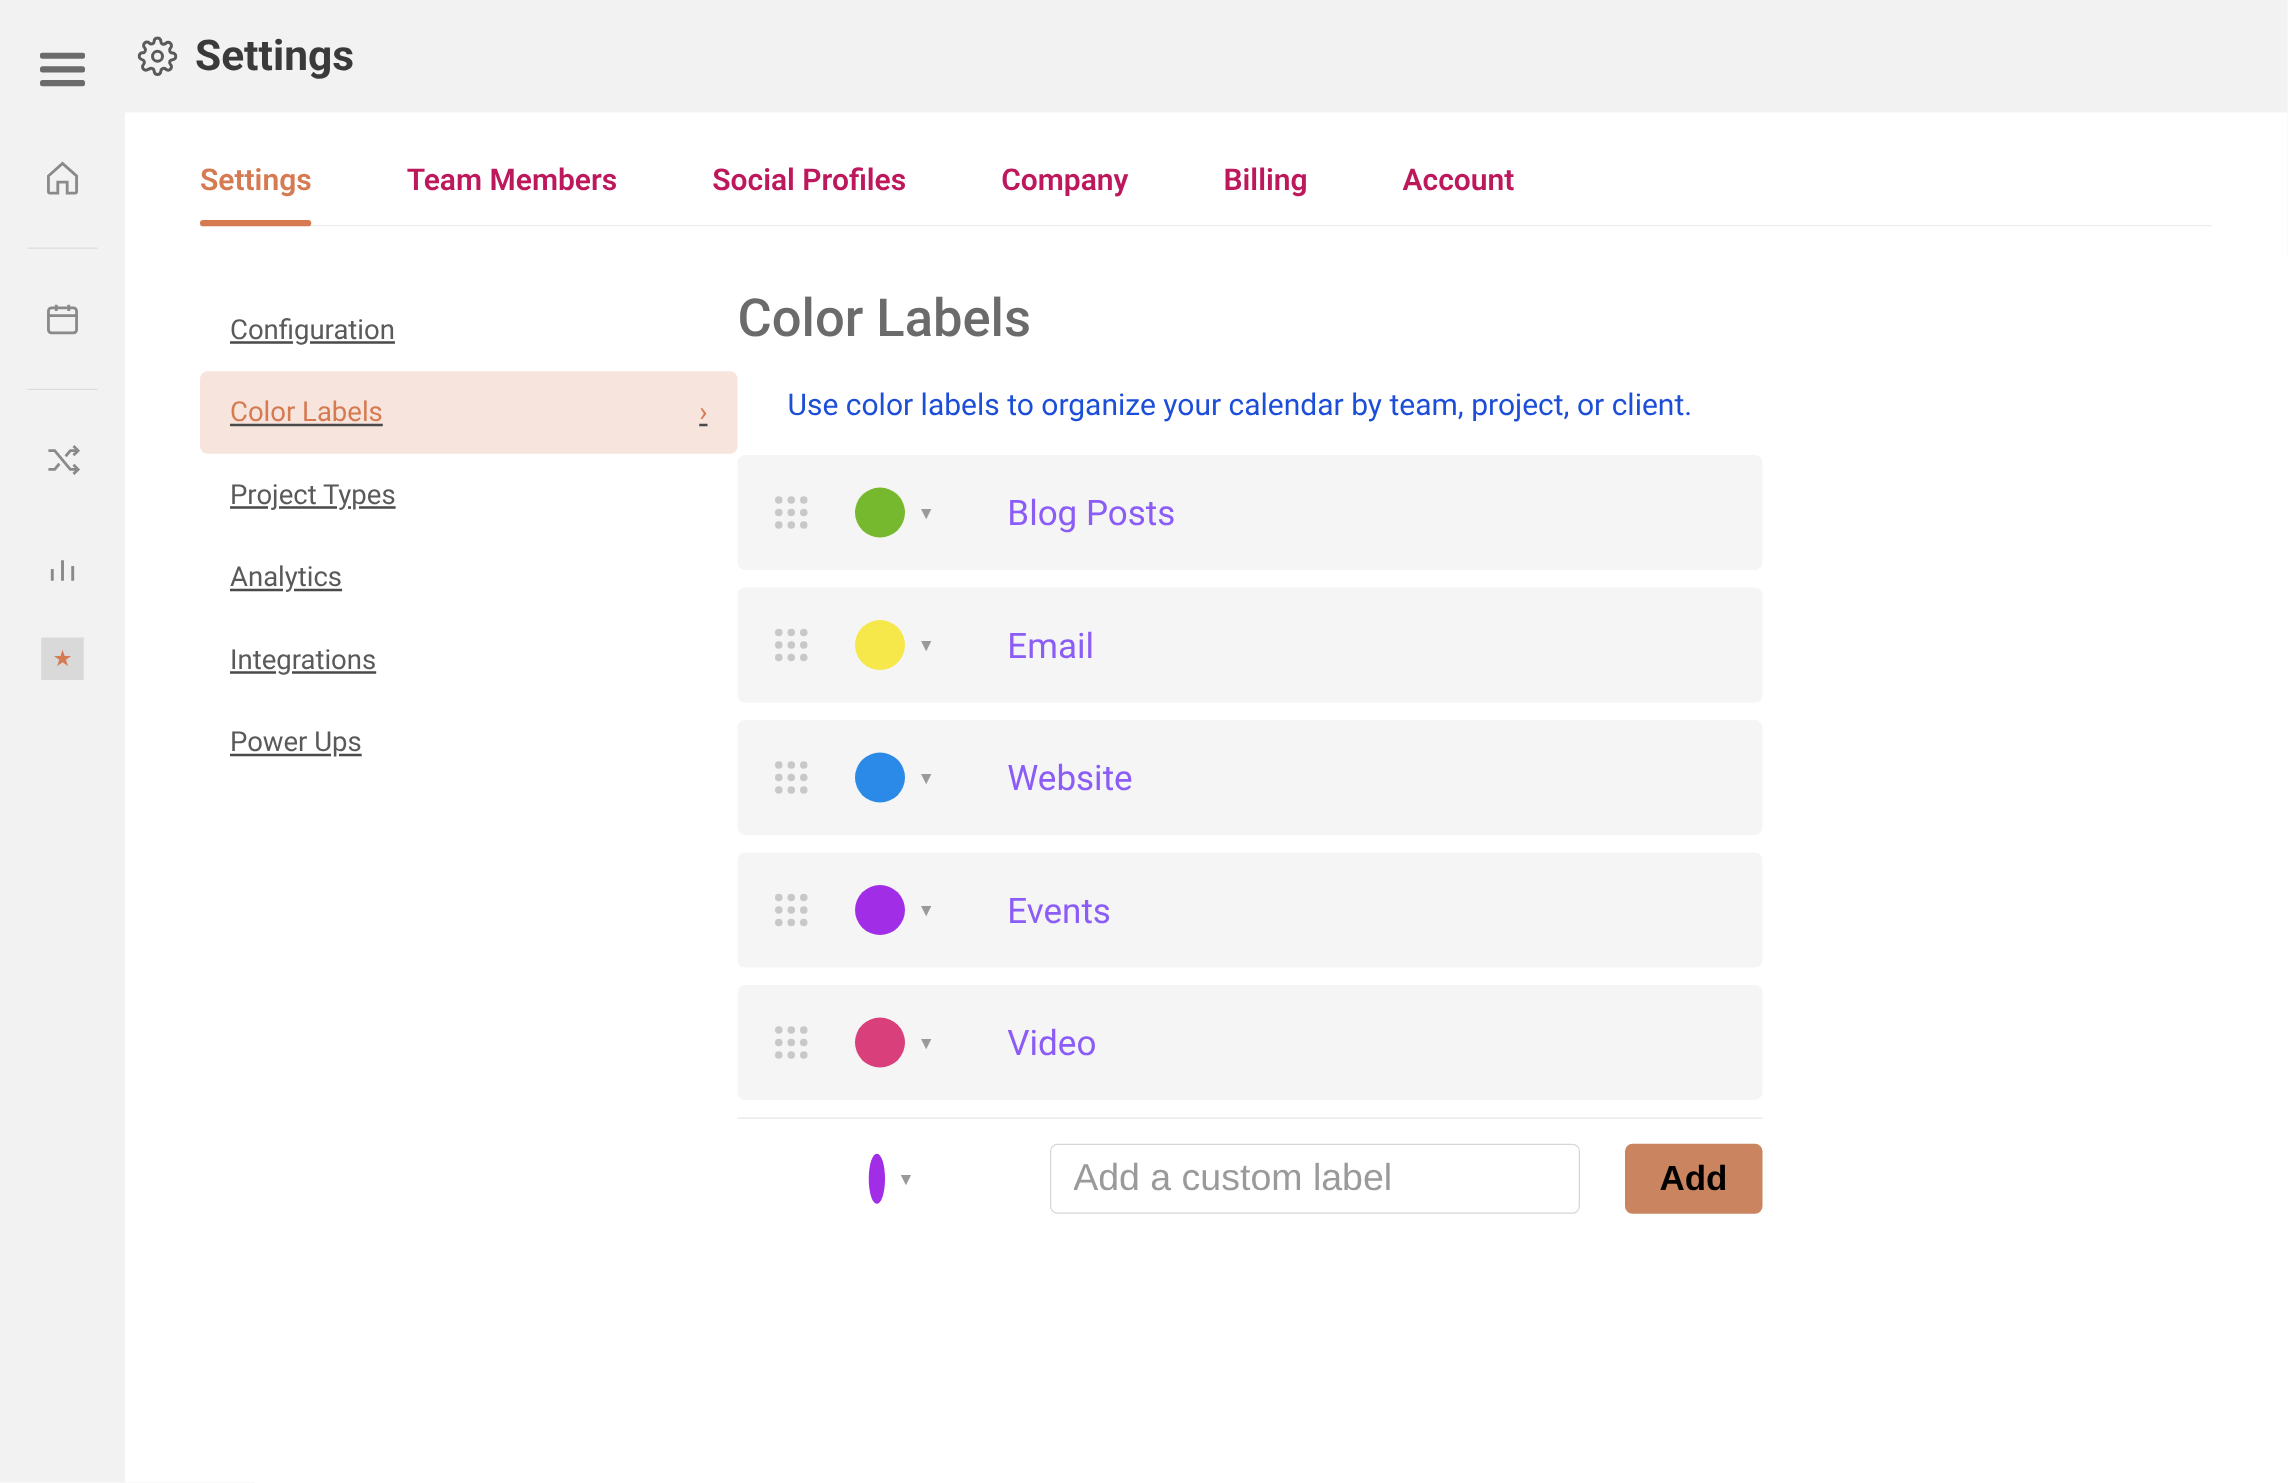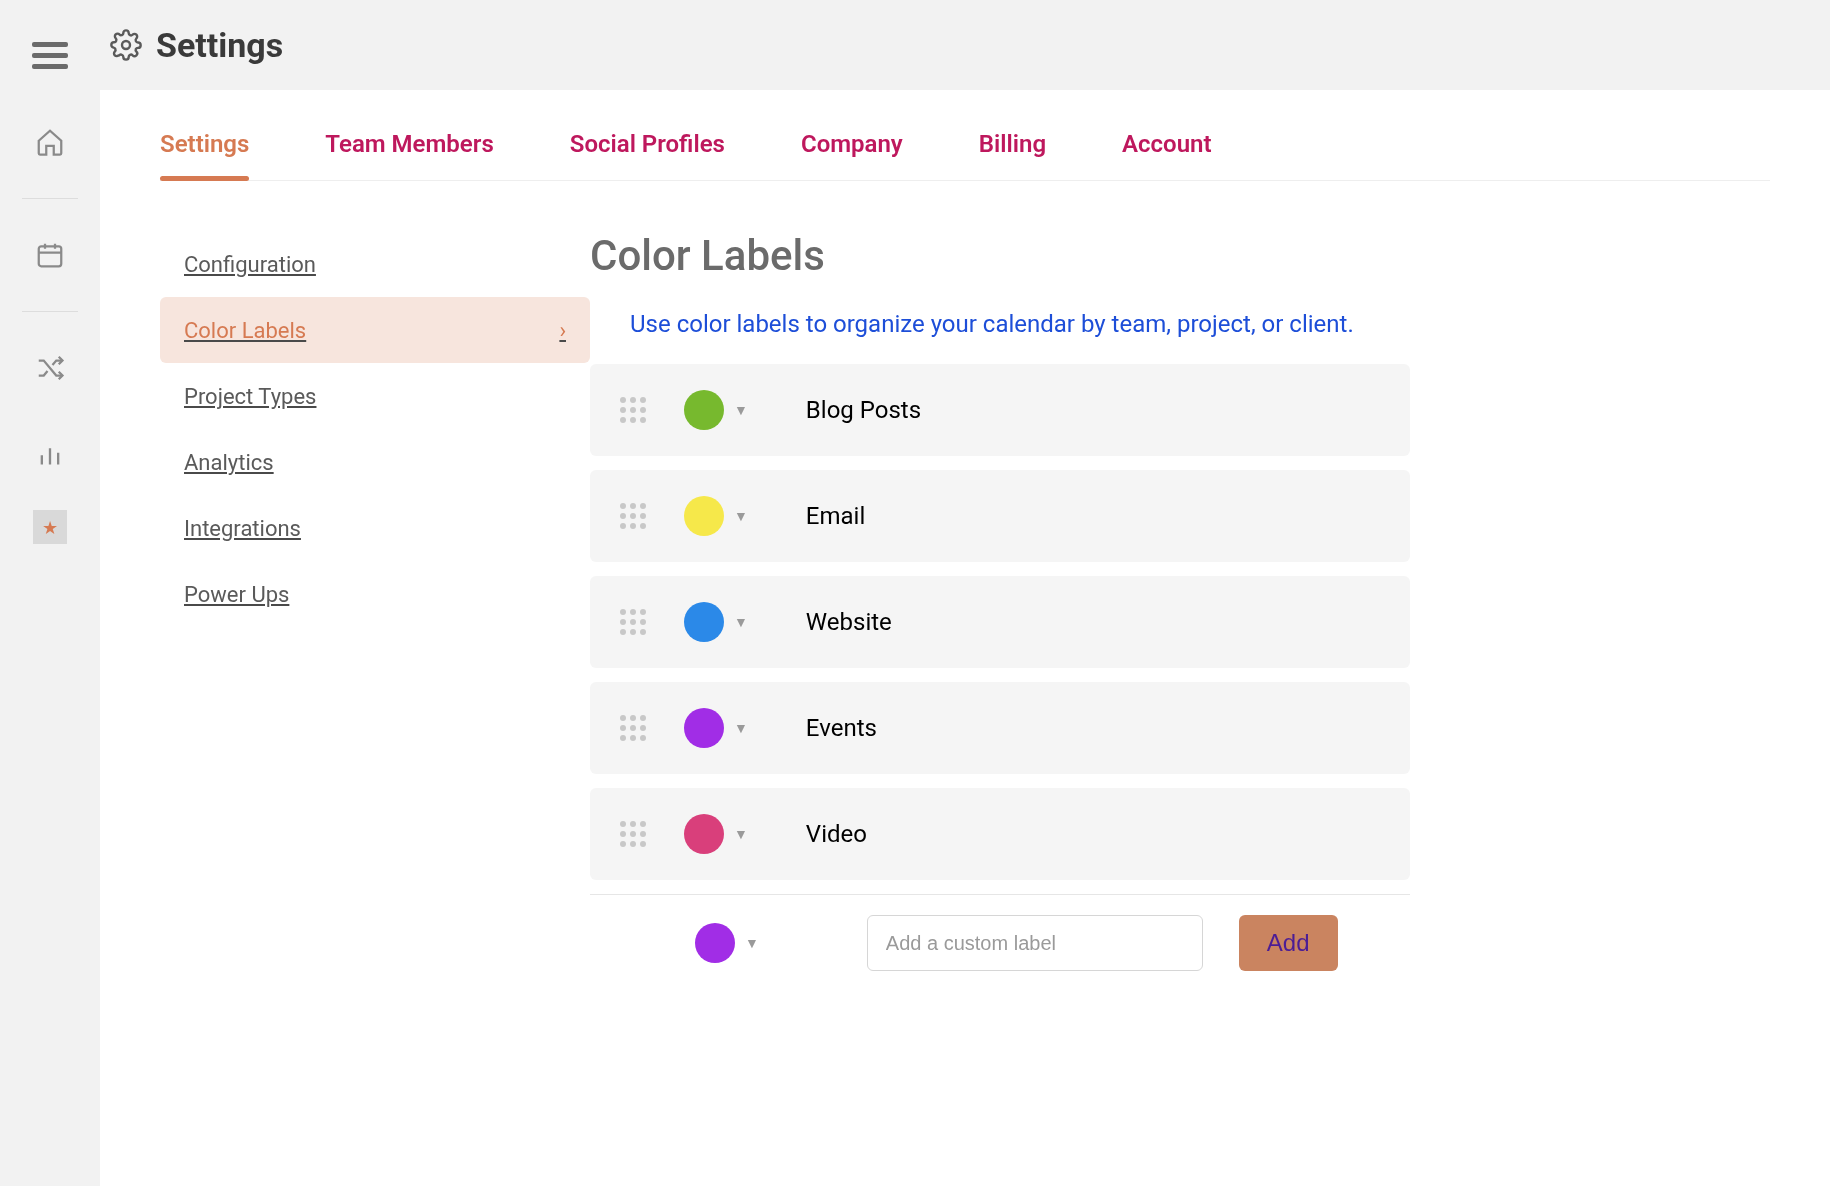--- a/index.html
+++ b/index.html
@@ -164,22 +164,22 @@
   width: 40px; height: 40px; border-radius: 50%;
   margin-right: 10px;
 }
 .caret {
   color: #9a9a9a;
   font-size: 14px;
   margin-right: 58px;
   cursor: pointer;
 }
 .label-name {
-  font-size: 24px;
-  color: #000000;
+  font-size: 28px;
+  color: #8b5cf6;
 }
 
 
 .hr {
   border: none;
   border-top: 1px solid #e6e6e6;
   margin: 12px 0 20px 0;
 }
 .new-row {
   display: flex;
@@ -189,35 +189,35 @@
 .new-swatch {
   width: 40px; height: 40px; border-radius: 50%;
   margin-right: 10px;
 }
 .input-label {
   flex: 0 0 336px;
   height: 56px;
   border: 1px solid #d6d6d6;
   border-radius: 6px;
   padding: 0 18px;
-  font-size: 20px;
+  font-size: 30px;
   color: #666;
   margin-left: 50px;
 }
 .input-label::placeholder { color: #9a9a9a; }
 .btn-add {
   margin-left: 36px;
   height: 56px;
   padding: 0 28px;
   background: #ca8460;
-  color: #4c1d95;
+  color: #000000;
   border: none;
   border-radius: 6px;
-  font-size: 24px;
-  font-weight: 400;
+  font-size: 28px;
+  font-weight: 700;
   cursor: pointer;
 }
 
 svg { display: block; }
 </style>
 </head>
 <body>
 
 <div class="app">
 

